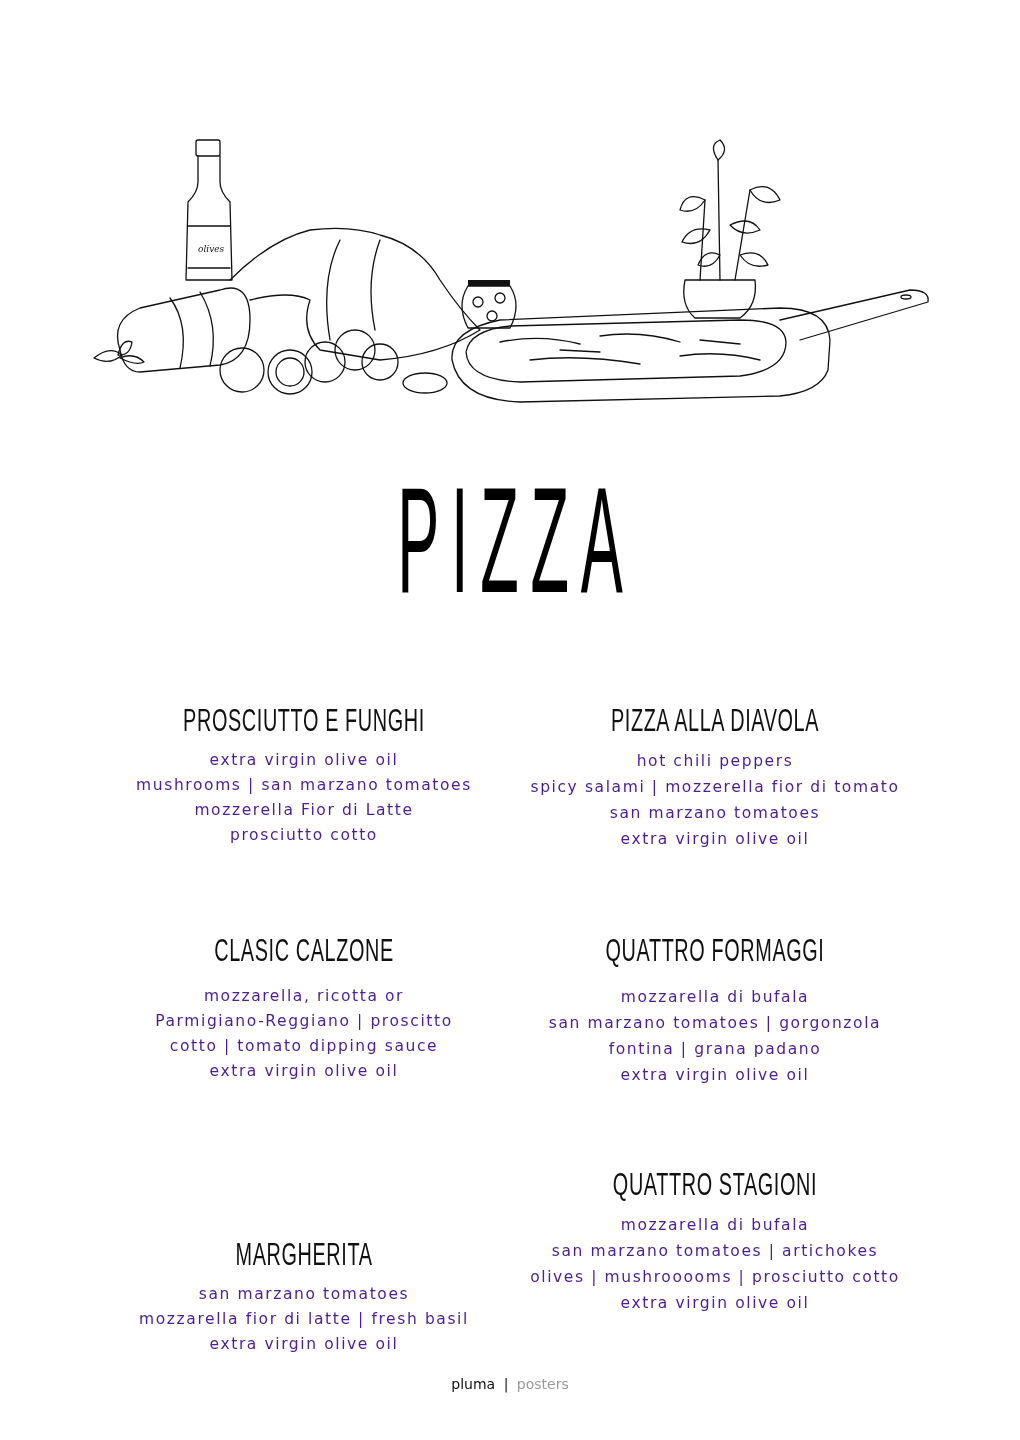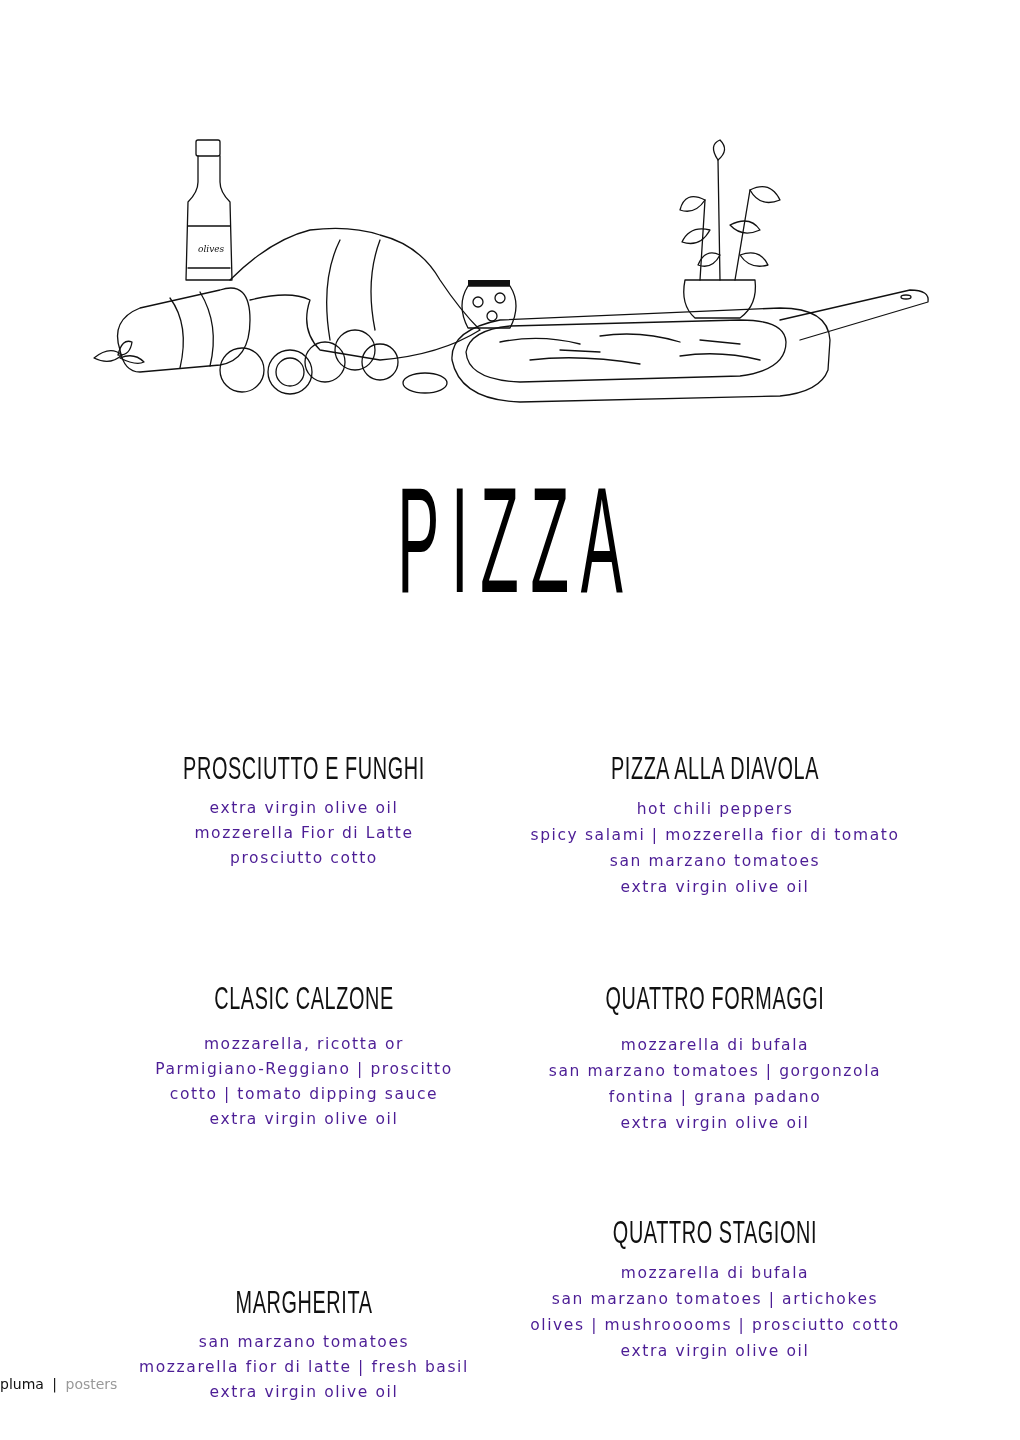--- a/index.html
+++ b/index.html
@@ -40,21 +40,20 @@
       padding-left: 28px;
       box-sizing: border-box;
       transform: scaleX(0.42);
       transform-origin: 510px 0;
       color: #000;
     }
     .menu-item {
       position: absolute;
       width: 420px;
       text-align: center;
-      margin-top: 48px;
     }
     .menu-item .name {
       font-family: "Liberation Sans", sans-serif;
       font-size: 32px;
       line-height: 36px;
       letter-spacing: 1px;
       color: #111;
       transform: scaleX(0.62);
       transform-origin: 210px 0;
       white-space: nowrap;
@@ -74,20 +73,21 @@
     #item-3 { left: 505px; top: 932px; }
     #item-4 { left: 94px;  top: 1236px; }
     #item-5 { left: 505px; top: 1166px; text-align: center; }
     #item-1 .ing, #item-3 .ing, #item-5 .ing { padding-top: 1px; }
     #item-2 .name, #item-3 .name { margin-bottom: 16px; }
     .footer {
       position: absolute;
       top: 1376px;
       left: 0;
       width: 1020px;
+      text-align: center;
       font-family: "DejaVu Sans", sans-serif;
       font-size: 14px;
       color: #111;
     }
     .footer .brand { color: #111; }
     .footer .sep { color: #111; margin: 0 4px; }
     .footer .sub { color: #999; }
     .ln { fill: none; stroke: #111; stroke-width: 1.3; stroke-linecap: round; stroke-linejoin: round; }
   </style>
 </head>
@@ -160,20 +160,21 @@
       <path class="ln" d="M660 125 Q680 118 688 135 Q670 140 660 125 Z"></path>
     </g>
   </svg>
 </div>
 
 <div class="title">PIZZA</div>
 
 <div class="menu-item" id="item-0">
   <div class="name">PROSCIUTTO E FUNGHI</div>
   <div class="ing">extra virgin olive oil</div>
+  <div class="ing">mushrooms | san marzano tomatoes</div>
   <div class="ing">mozzerella Fior di Latte</div>
   <div class="ing">prosciutto cotto</div>
 </div>
 
 <div class="menu-item" id="item-1">
   <div class="name">PIZZA ALLA DIAVOLA</div>
   <div class="ing">hot chili peppers</div>
   <div class="ing">spicy salami | mozzerella fior di tomato</div>
   <div class="ing">san marzano tomatoes</div>
   <div class="ing">extra virgin olive oil</div>

